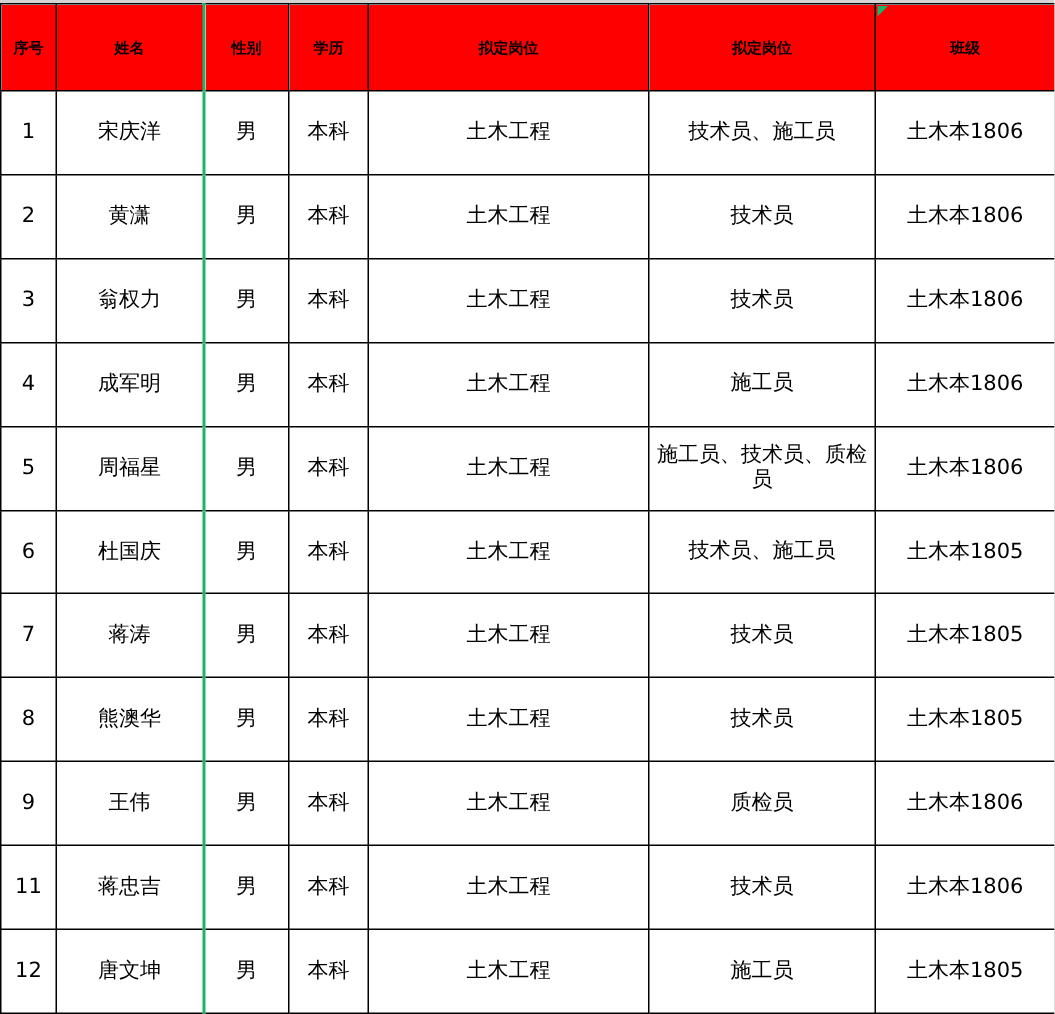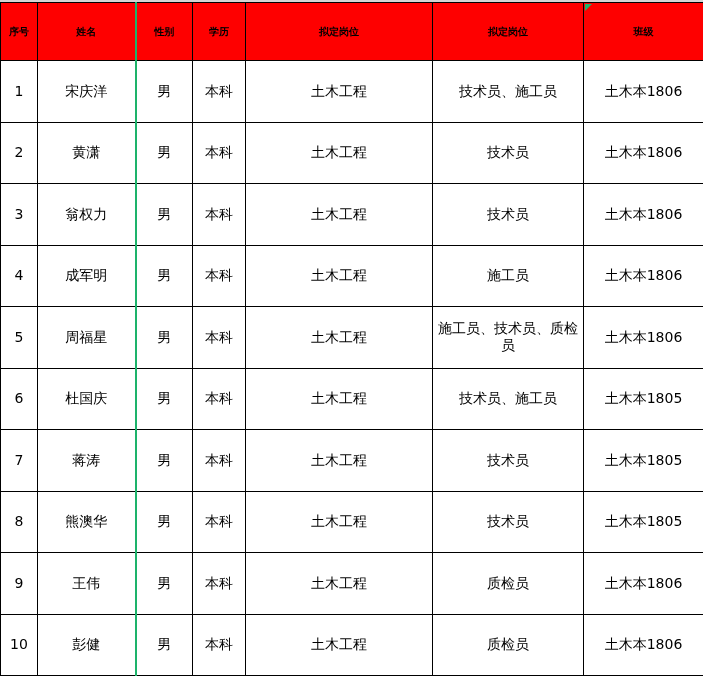--- a/index.html
+++ b/index.html
@@ -161,23 +161,32 @@
         <tr>
     <td>9</td>
     <td class="col-name">王伟</td>
     <td>男</td>
     <td>本科</td>
     <td>土木工程</td>
     <td class="col-position">质检员</td>
     <td>土木本1806</td>
   </tr>
         <tr>
-    <td>10</td>
-    <td class="col-name">彭健</td>
+    <td>11</td>
+    <td class="col-name">蒋忠吉</td>
     <td>男</td>
     <td>本科</td>
     <td>土木工程</td>
-    <td class="col-position">质检员</td>
+    <td class="col-position">技术员</td>
     <td>土木本1806</td>
+  </tr>
+        <tr>
+    <td>12</td>
+    <td class="col-name">唐文坤</td>
+    <td>男</td>
+    <td>本科</td>
+    <td>土木工程</td>
+    <td class="col-position">施工员</td>
+    <td>土木本1805</td>
   </tr>
       </tbody>
   </table>
 </div>
 
 </body></html>

